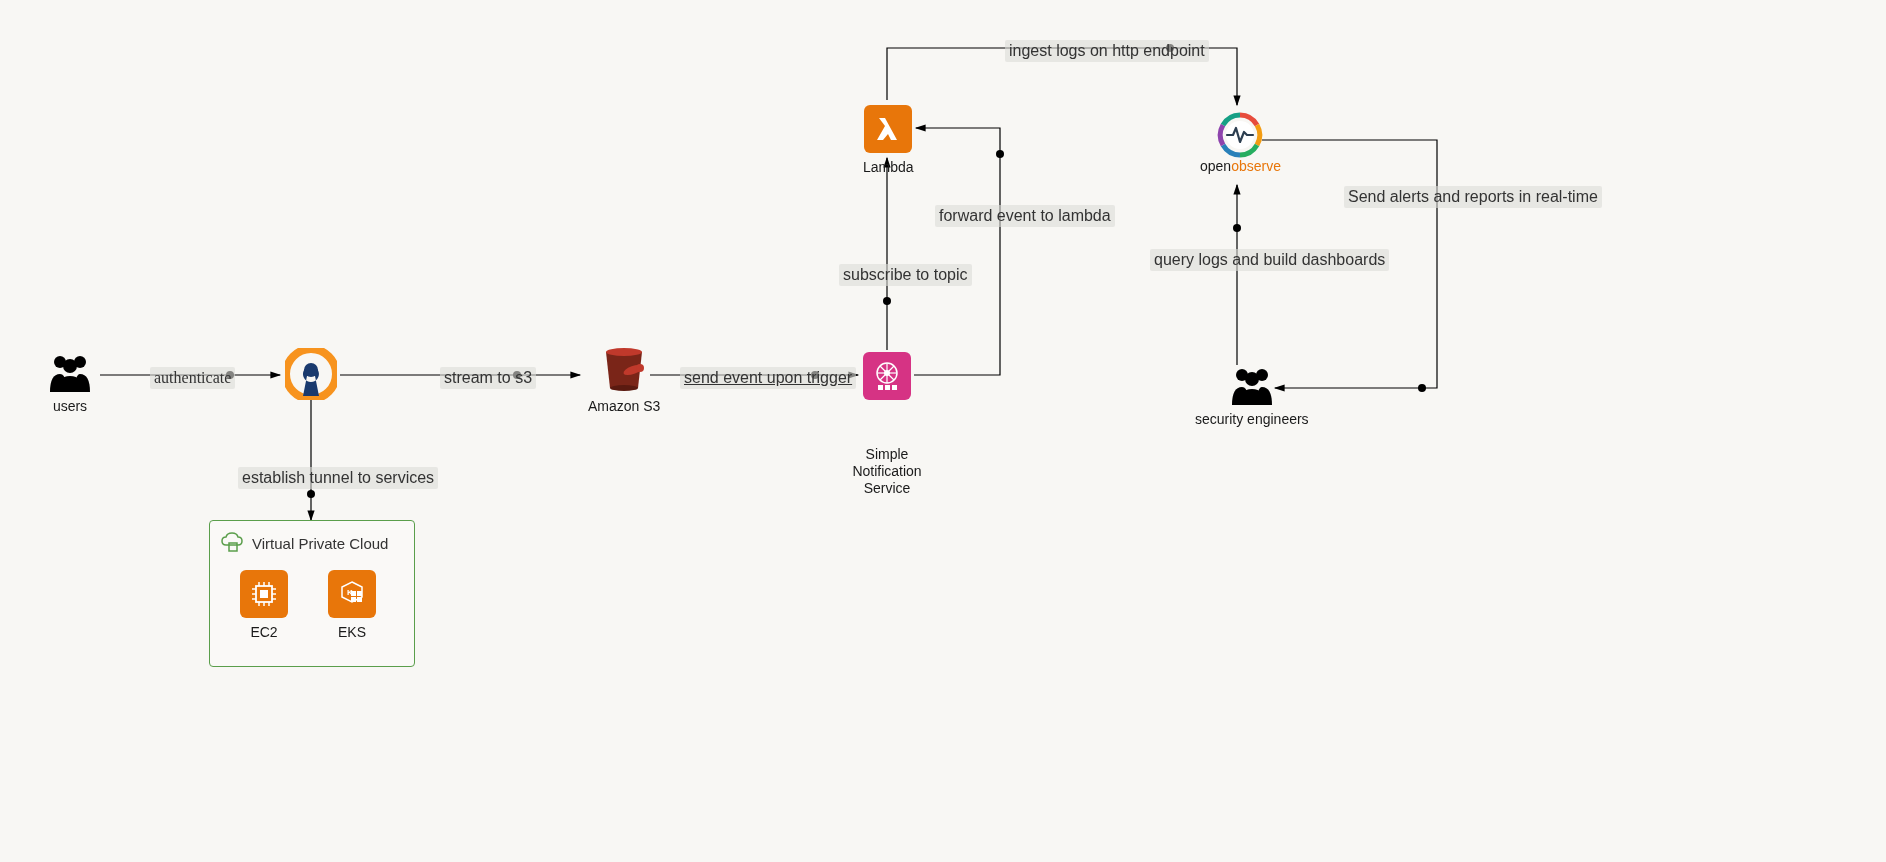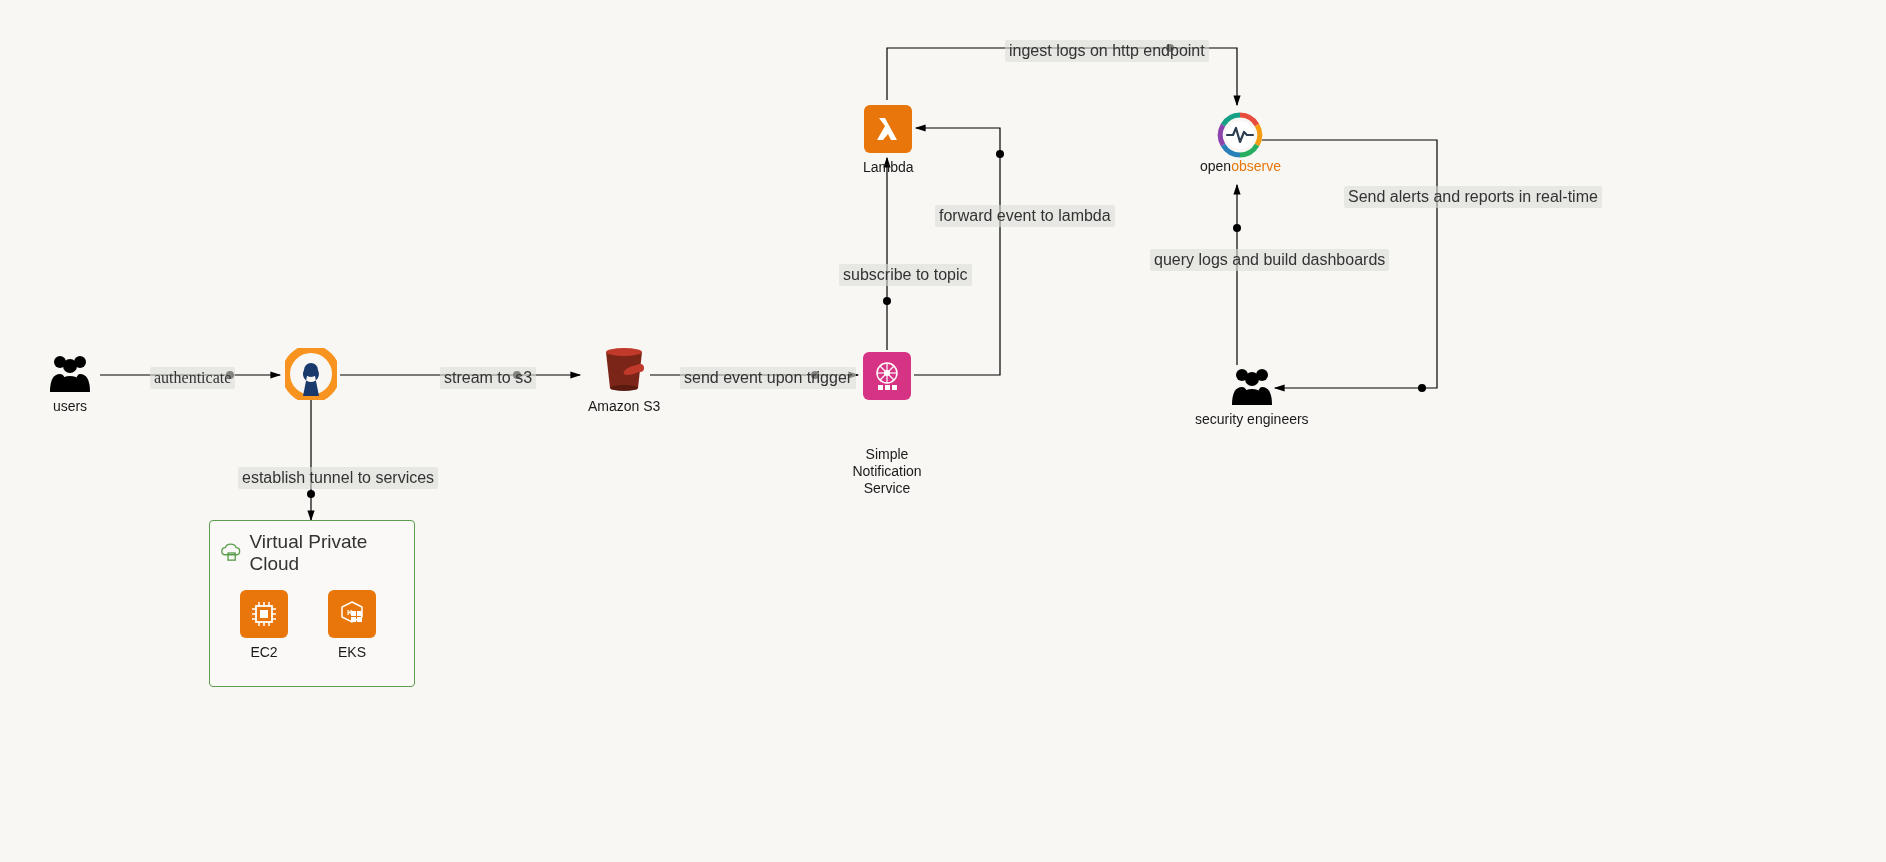--- a/index.html
+++ b/index.html
@@ -51,21 +51,21 @@
     background: rgba(255,255,255,0.3);
     padding: 10px;
   }
   .vpc-header {
     display: flex;
     align-items: center;
     gap: 8px;
     margin-bottom: 15px;
   }
   .vpc-title {
-    font-size: 19px;
+    font-size: 15px;
     color: #333;
   }
   .vpc-content {
     display: flex;
     gap: 40px;
     padding: 0 20px 15px 20px;
   }
   .sub-node {
     display: flex;
     flex-direction: column;
@@ -115,21 +115,21 @@
   <line x1="1237" y1="365" x2="1237" y2="185" stroke="#000" stroke-width="1.2" marker-end="url(#arrow)"></line>
   <circle cx="1237" cy="228" r="4" fill="#000"></circle>
 
   <path d="M 1262 140 L 1437 140 L 1437 388 L 1275 388" stroke="#000" stroke-width="1.2" fill="none" marker-end="url(#arrow)"></path>
   <circle cx="1422" cy="388" r="4" fill="#000"></circle>
 </svg>
 
 <div class="edge-label" style="left:150px; top:367px;font-family:Liberation Serif, serif;">authenticate</div>
 <div class="edge-label" style="left:440px; top:367px;">stream to s3</div>
 <div class="edge-label" style="left:238px; top:467px;">establish tunnel to services</div>
-<div class="edge-label" style="left:680px; top:367px;">send event upon trigger</div>
+<div class="edge-label" style="left:680px; top:367px;text-decoration:underline;">send event upon trigger</div>
 <div class="edge-label" style="left:839px; top:264px;">subscribe to topic</div>
 <div class="edge-label" style="left:935px; top:205px;">forward event to lambda</div>
 <div class="edge-label" style="left:1005px; top:40px;">ingest logs on http endpoint</div>
 <div class="edge-label" style="left:1150px; top:249px;">query logs and build dashboards</div>
 <div class="edge-label" style="left:1344px; top:186px;">Send alerts and reports in real-time</div>
 
 <div class="node" style="left:45px; top:352px;">
   <svg width="50" height="40" viewBox="0 0 50 40">
     <circle cx="15" cy="10" r="6" fill="#000"></circle>
     <circle cx="35" cy="10" r="6" fill="#000"></circle>

